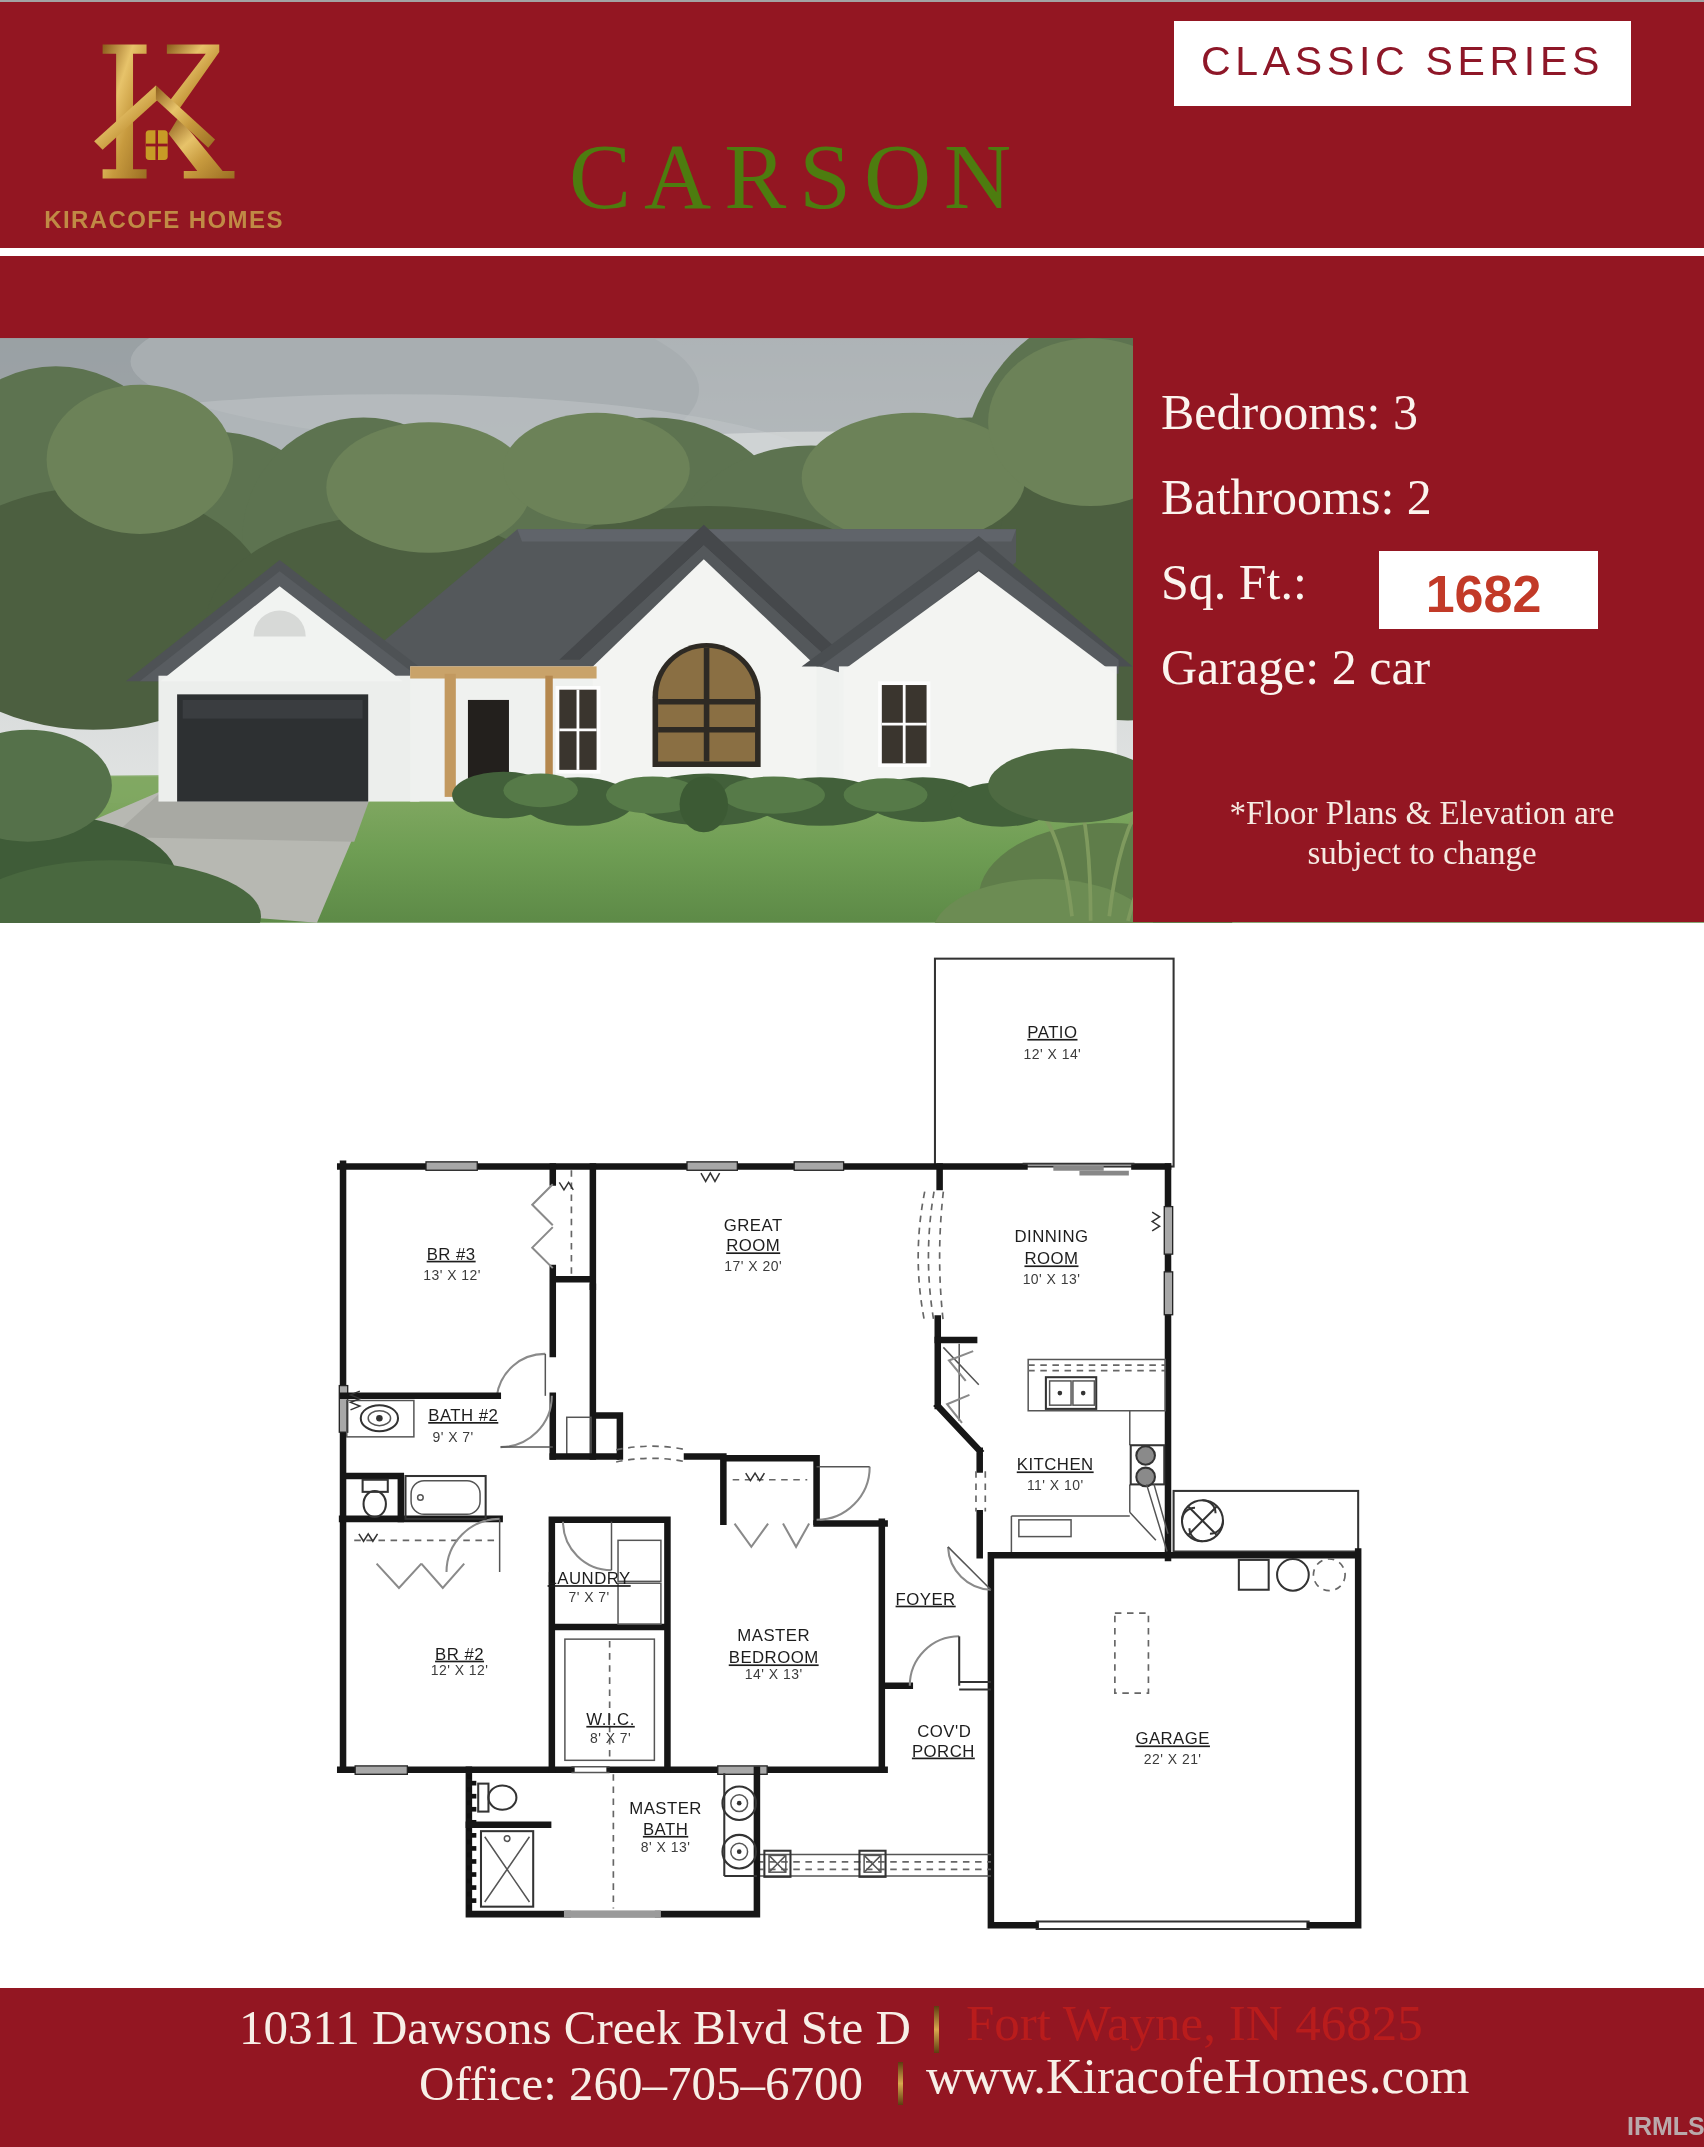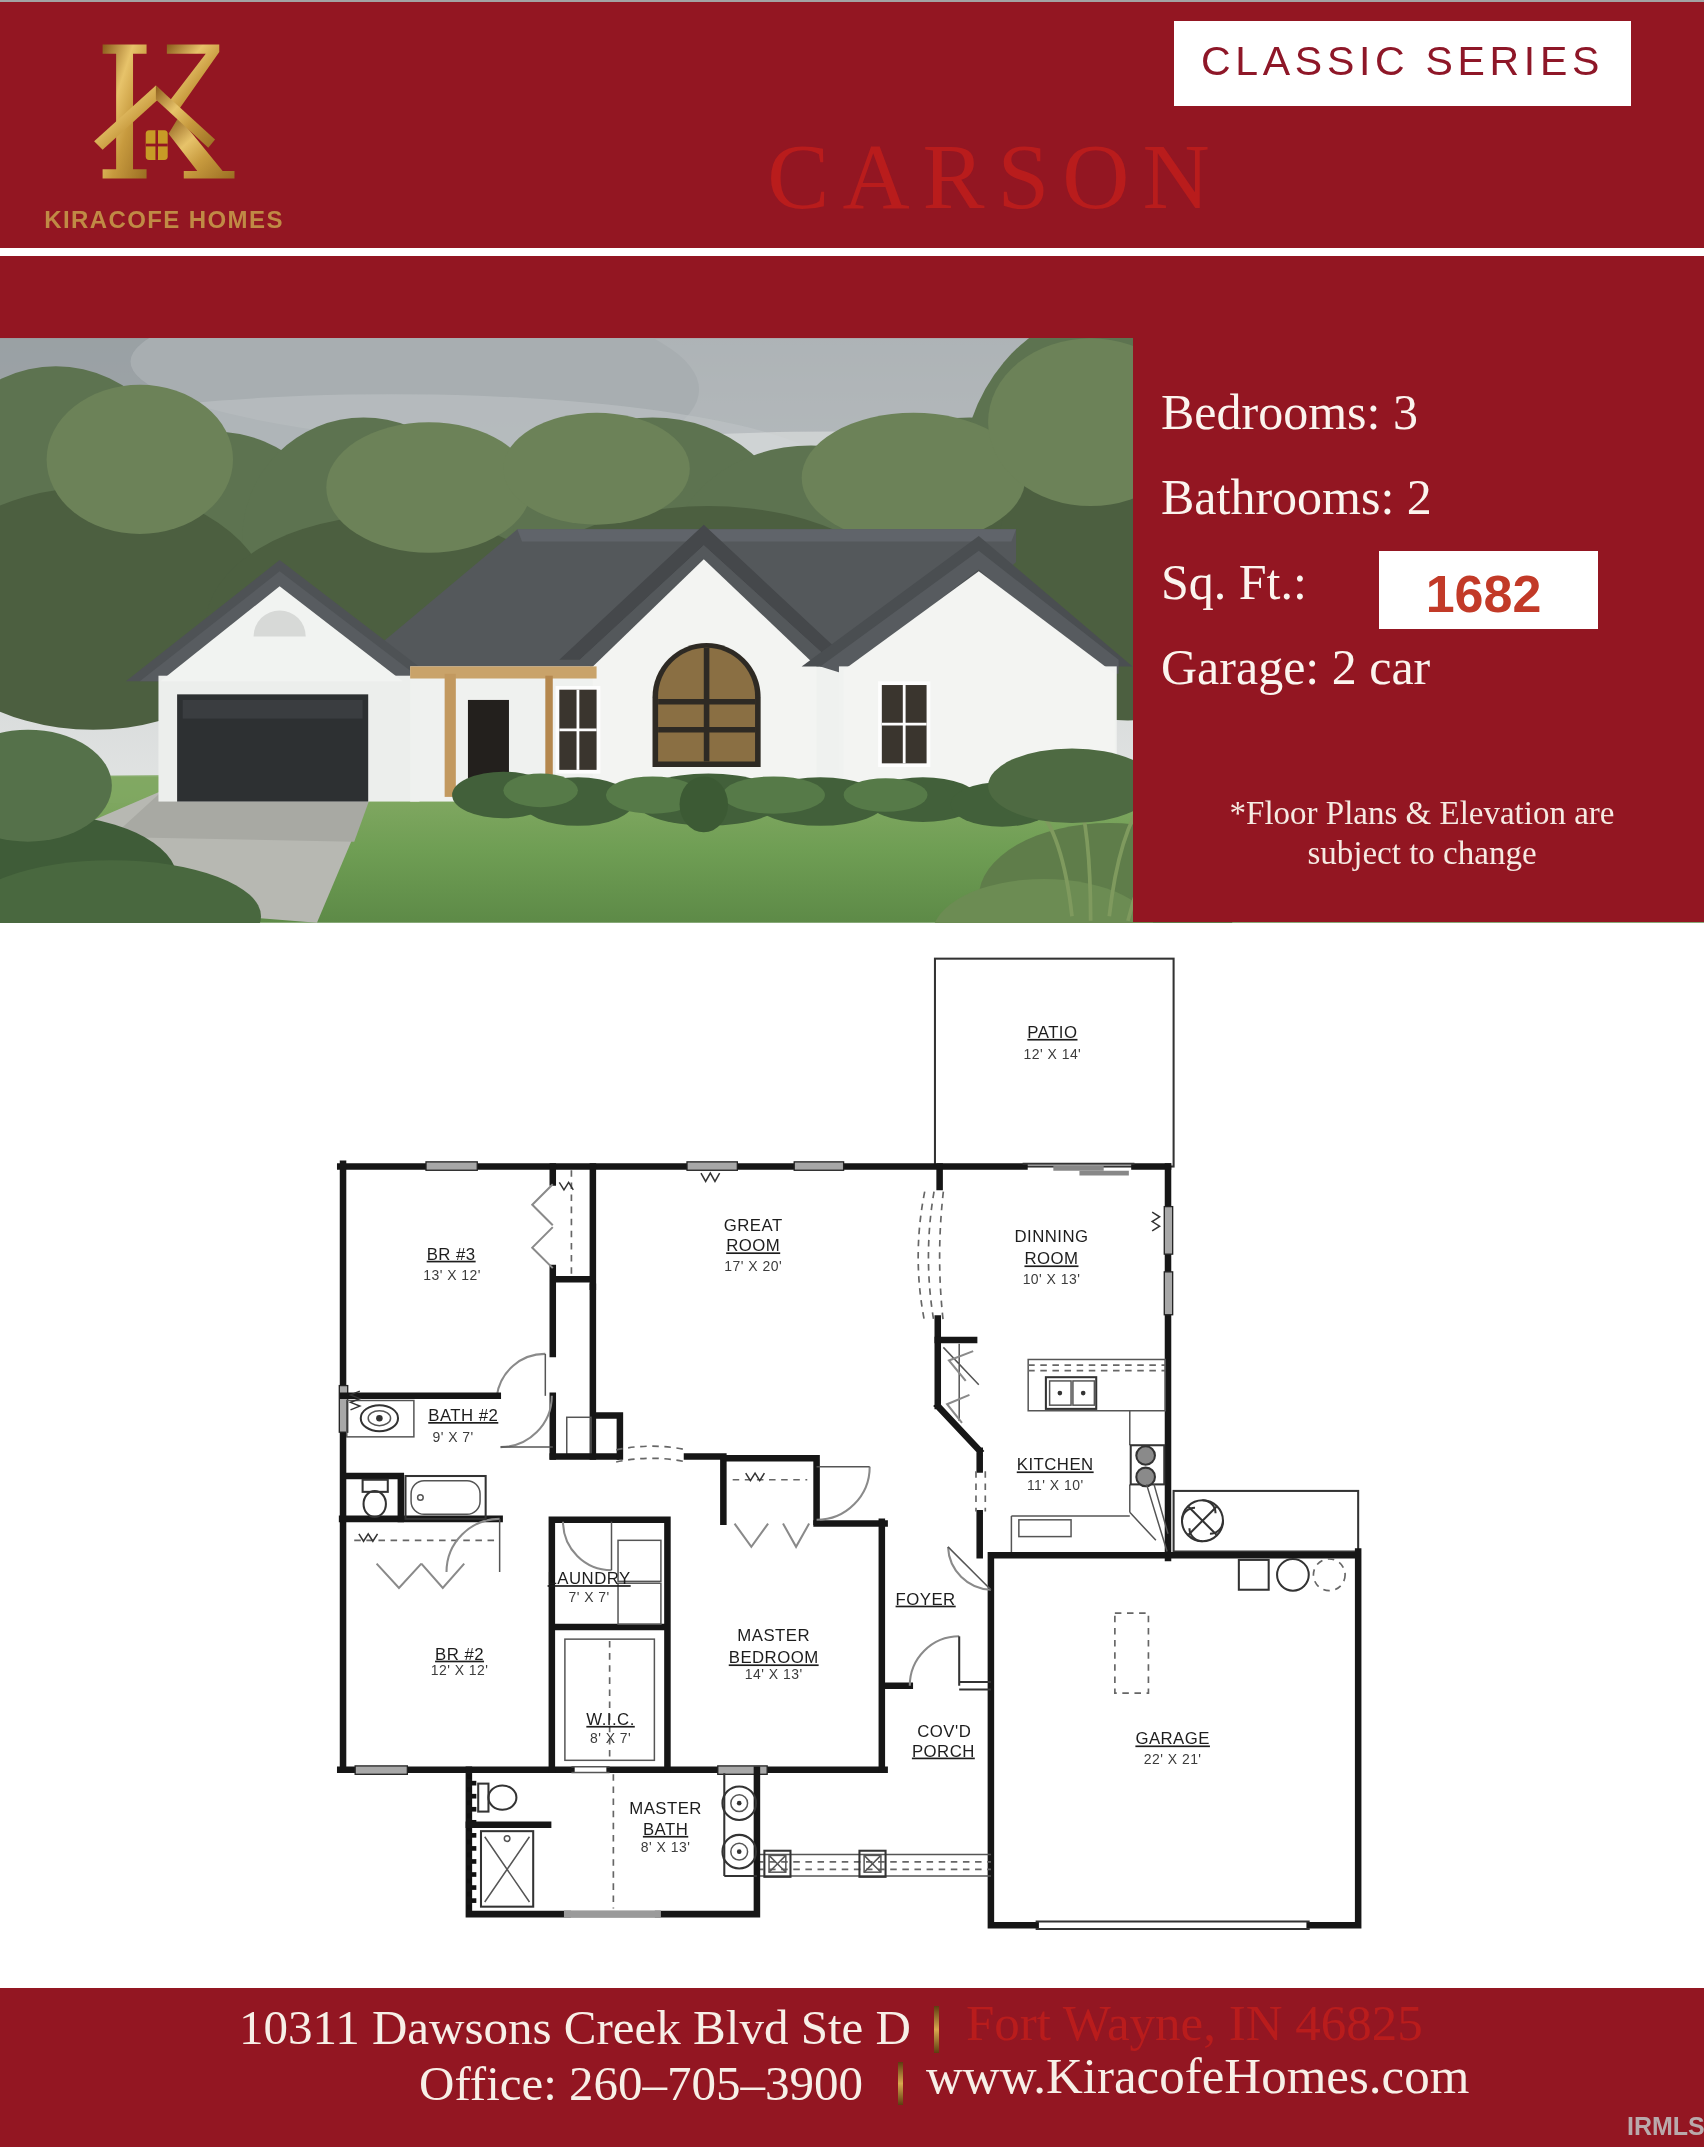--- a/index.html
+++ b/index.html
@@ -29,21 +29,21 @@
     <path d="M12 112 L85 52 l10 9 -73 60 z"></path>
     <path d="M85 52 l70 58 -8 9 -62 -52 z"></path>
   </g>
   <rect x="73" y="100" width="26" height="32" rx="4" fill="#c79b26"></rect>
   <line x1="86" y1="100" x2="86" y2="132" stroke="#931622" stroke-width="3"></line>
   <line x1="73" y1="116" x2="99" y2="116" stroke="#931622" stroke-width="3"></line>
 </svg>
 
 <div class="abs" style="left:24px;top:206px;width:280px;text-align:center;color:#c08a45;font-size:24px;letter-spacing:1.4px;font-weight:bold;">KIRACOFE HOMES</div>
 
-<div class="abs" style="left:599px;top:123px;width:792px;text-align:center;color:#b91c1c;font-family:'Liberation Serif',serif;font-size:93px;letter-spacing:13px;">CARSON</div>
+<div class="abs" style="left:569px;top:123px;width:792px;color:#4d7c0f;font-family:'Liberation Serif',serif;font-size:93px;letter-spacing:13px;">CARSON</div>
 
 <div class="abs" style="left:1174px;top:20.5px;width:457px;height:85px;background:#fff;"></div>
 
 <div class="abs" style="left:1174px;top:38px;width:457px;text-align:center;color:#8e1728;font-size:41px;font-weight:normal;letter-spacing:4.7px;">CLASSIC SERIES</div>
 
 <svg class="abs" style="left:0;top:338px;" width="1704" height="585" viewBox="0 0 1828 627">
   <defs>
     <linearGradient id="sky" x1="0" y1="0" x2="0" y2="1">
       <stop offset="0" stop-color="#aeb3b6"></stop>
         <stop offset="0.45" stop-color="#ccd0d1"></stop>
@@ -468,21 +468,21 @@
   <path d="M800 1580 l5 8 l5 -8 l5 8 l5 -8"></path>
   <path d="M385 1645 l5 8 l5 -8 l5 8 l5 -8"></path>
   <path d="M1236 1300 l8 5 l-8 5 l8 5 l-8 5"></path>
 </g>
 </svg>
 
 <div class="abs" style="left:0;top:1988px;width:1704px;height:160px;background:#931622;"></div>
 
 <div class="abs" style="left:239px;top:1999px;color:#f7efe7;font-family:'Liberation Serif',serif;font-size:49px;">10311 Dawsons Creek Blvd Ste D</div>
 
-<div class="abs" style="left:419px;top:2055px;color:#f7efe7;font-family:'Liberation Serif',serif;font-size:49px;">Office: 260–705–3900</div>
+<div class="abs" style="left:419px;top:2055px;color:#f7efe7;font-family:'Liberation Serif',serif;font-size:49px;">Office: 260–705–6700</div>
 
 <div class="abs" style="left:966px;top:1994px;color:#b91c1c;font-family:'Liberation Serif',serif;font-size:51px;">Fort Wayne, IN 46825</div>
 
 <div class="abs" style="left:926px;top:2047px;color:#f7efe7;font-family:'Liberation Serif',serif;font-size:51px;">www.KiracofeHomes.com</div>
 
 <div class="abs" style="left:934px;top:2006px;width:4.7px;height:47px;background:linear-gradient(#5e3b10,#d8a84e,#5e3b10);"></div>
 
 <div class="abs" style="left:898px;top:2062px;width:4.7px;height:43px;background:linear-gradient(#5e3b10,#d8a84e,#5e3b10);"></div>
 
 <div class="abs" style="left:1627px;top:2112px;color:#b9a9ab;font-size:25px;font-weight:bold;">IRMLS</div>

